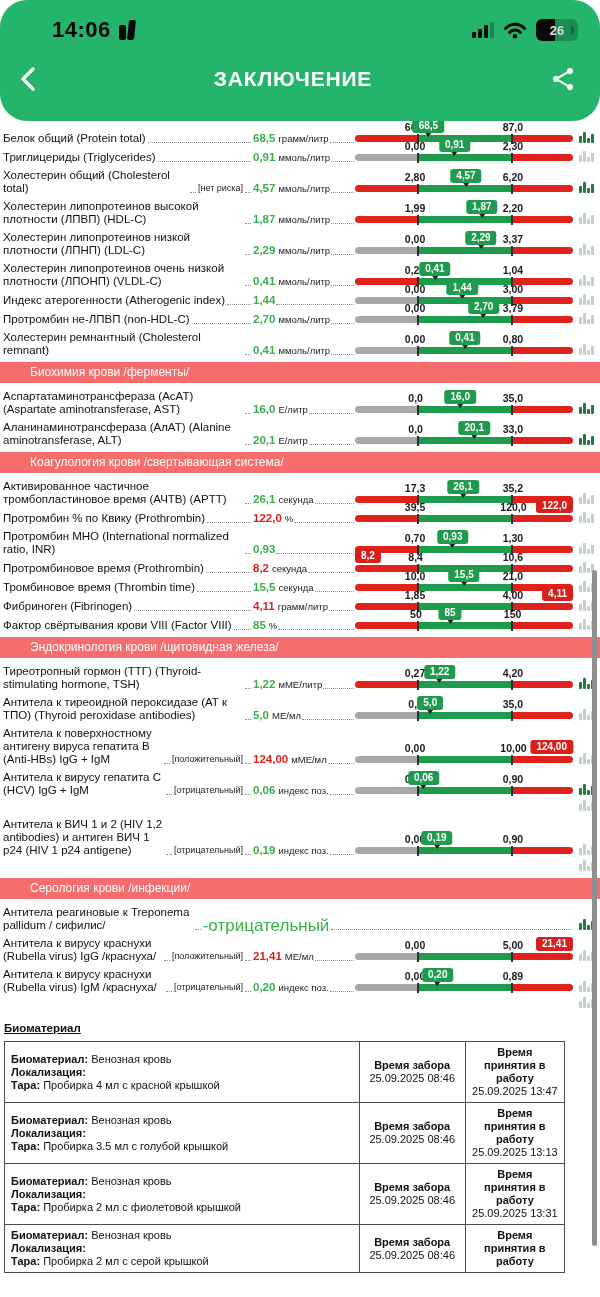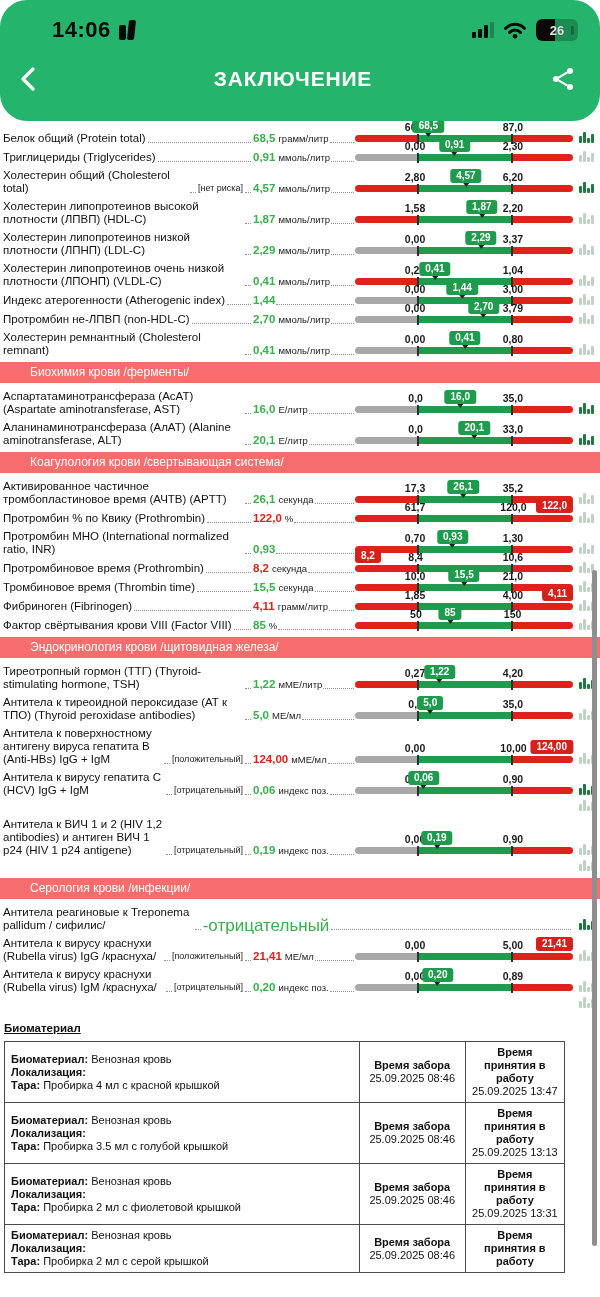--- a/index.html
+++ b/index.html
@@ -224,21 +224,21 @@
             <span class="tval ok">1,87</span>
             <span class="tunit">ммоль/литр</span>
             <span class="vfill"></span>
           </div>
           <div class="bar">
             <span class="seg l"></span>
             <span class="seg m"></span>
             <span class="seg r"></span>
             <span class="tick min"></span>
             <span class="tick max"></span>
-            <span class="rlab min">1,58</span>
+            <span class="rlab min">1,99</span>
             <span class="rlab max">2,20</span>
             <span class="badge g in" style="left: 58.17%;">1,87</span>
           </div>
           <span class="hist off">
             <i class="h1"></i>
             <i class="h2"></i>
             <i class="h3"></i>
             <i class="h4"></i>
           </span>
         </div>
@@ -468,21 +468,21 @@
             <span class="tval bad">122,0</span>
             <span class="tunit">%</span>
             <span class="vfill"></span>
           </div>
           <div class="bar">
             <span class="seg l"></span>
             <span class="seg m"></span>
             <span class="seg r"></span>
             <span class="tick min"></span>
             <span class="tick max"></span>
-            <span class="rlab min">61,7</span>
+            <span class="rlab min">39,5</span>
             <span class="rlab max">120,0</span>
             <span class="badge b outR">122,0</span>
           </div>
           <span class="hist off">
             <i class="h1"></i>
             <i class="h2"></i>
             <i class="h3"></i>
             <i class="h4"></i>
           </span>
         </div>

